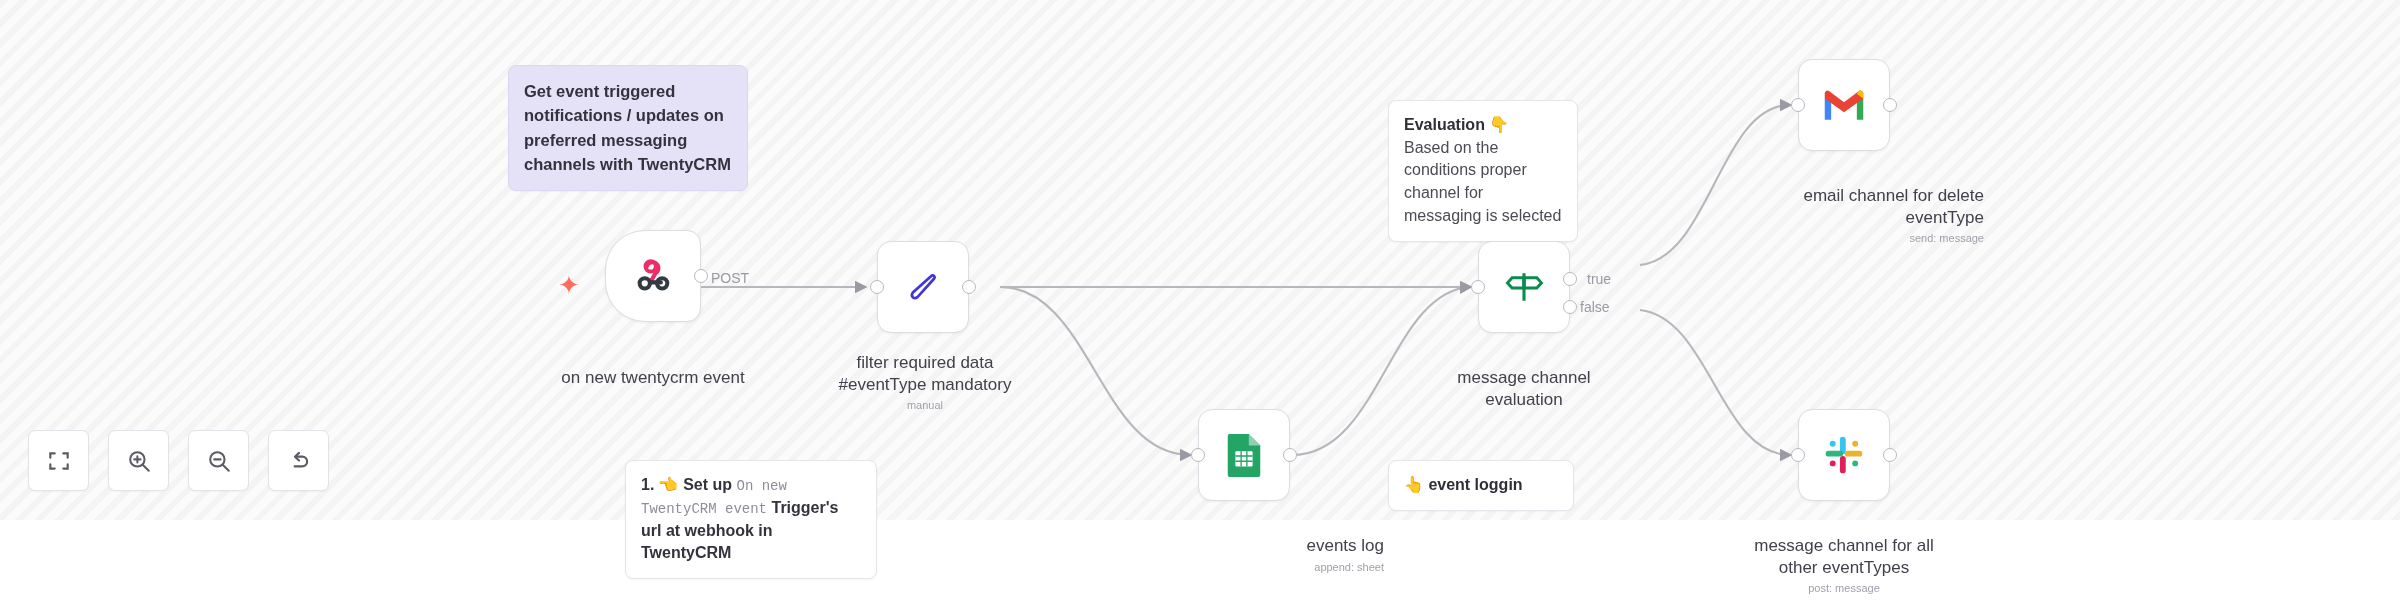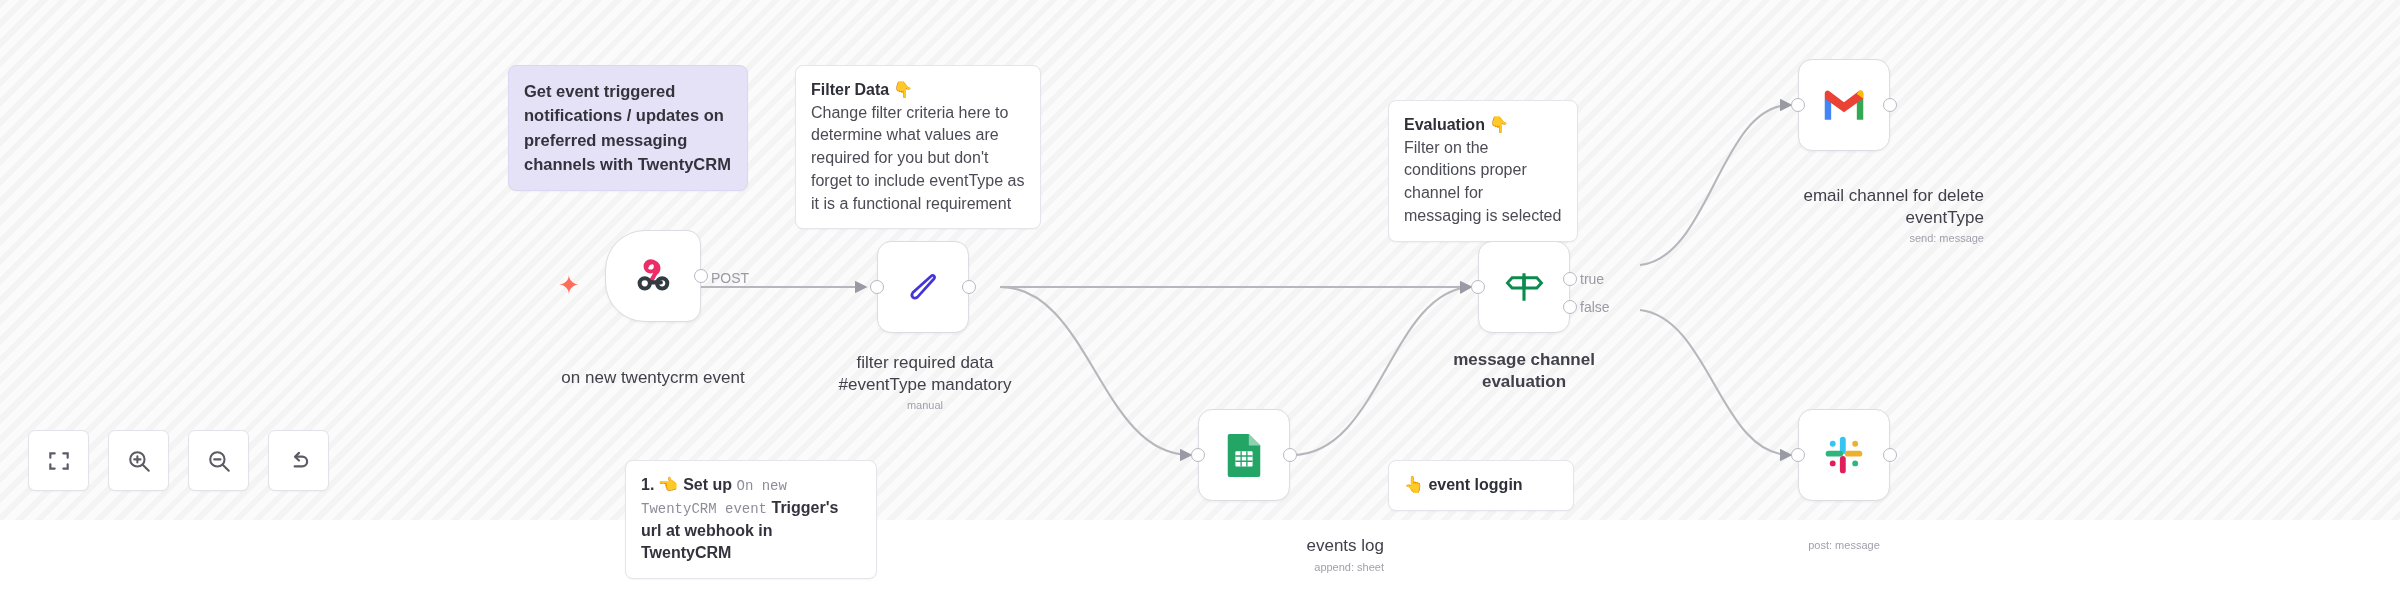--- a/index.html
+++ b/index.html
@@ -177,34 +177,27 @@
       <path d="M 1640 265 C 1710 258 1720 105 1790 105" marker-end="url(#arrow)"></path>
 
       <path d="M 1640 310 C 1710 318 1720 455 1790 455" marker-end="url(#arrow)"></path>
     </g>
   </svg>
 
   <div class="note purple" style="left:508px; top:65px; width:240px;">
     <span class="note-body">Get event triggered notifications / updates on preferred messaging channels with TwentyCRM</span>
   </div>
 
-  <div class="note" style="left:795px; top:65px; width:246px;">
-    <span class="note-title">
-      <span>Filter Data</span>
-      <span class="hand">👇</span>
-    </span>
-    <span class="note-body">Change filter criteria here to determine what values are required for you but don't forget to include eventType as it is a functional requirement</span>
-  </div>
 
   <div class="note" style="left:1388px; top:100px; width:190px;">
     <span class="note-title">
       <span>Evaluation</span>
       <span class="hand">👇</span>
     </span>
-    <span class="note-body">Filter on the conditions proper channel for messaging is selected</span>
+    <span class="note-body">Based on the conditions proper channel for messaging is selected</span>
   </div>
 
   <div class="note step" style="left:625px; top:460px; width:252px;">
     <span>1.</span>
     <span>👈</span>
     <span>Set up</span>
     <span class="code">On new TwentyCRM event</span>
     <span>Trigger's url at webhook in TwentyCRM</span>
   </div>
 
@@ -247,24 +240,24 @@
 
   <div class="node" style="left:1478px; top:241px;">
     <svg class="node-icon" viewBox="0 0 48 48" xmlns="http://www.w3.org/2000/svg">
       <path d="M24 9 v30" fill="none" stroke="#0d8a4e" stroke-width="3.4"></path>
       <path d="M24 14 h14 l5 5.5 -5 5.5 H24 Z" fill="none" stroke="#0d8a4e" stroke-width="3.2"></path>
       <path d="M24 14 H11 L6 19.5 11 25 H24 Z" fill="none" stroke="#0d8a4e" stroke-width="3.2"></path>
     </svg>
     <span class="port in"></span>
     <span class="port p-true"></span>
     <span class="port p-false"></span>
-    <span class="port-label" style="left:101px; top:29px;">true</span>
+    <span class="port-label" style="left:108px; top:29px;">true</span>
     <span class="port-label" style="left:101px; top:57px;">false</span>
   </div>
-  <div class="node-caption" style="left:1524px; top:327px;font-weight:bold;">
+  <div class="node-caption" style="left:1524px; top:345px;">
     <span>message channel
 evaluation</span>
   </div>
 
   <div class="node" style="left:1798px; top:59px;">
     <svg class="node-icon" viewBox="0 0 48 38" xmlns="http://www.w3.org/2000/svg">
       <path d="M3 35 V12 L24 26 L45 12 V35 H38 V20 L24 30 L10 20 V35 Z" fill="#ffffff"></path>
       <path d="M3 35 V12 l7 -5 v28 Z" fill="#4285f4"></path>
       <path d="M38 35 V7 l7 5 v23 Z" fill="#34a853"></path>
       <path d="M3 12 V6 a3 3 0 0 1 5 -2 L24 16 L40 4 a3 3 0 0 1 5 2 v6 L24 27 Z" fill="#ea4335"></path>
@@ -307,20 +300,22 @@
         <rect x="8.5" y="8.5" width="6.4" height="6.4" rx="3.2" fill="#36c5f0"></rect>
         <rect x="33" y="8.5" width="6.4" height="6.4" rx="3.2" fill="#ecb22e"></rect>
         <rect x="8.5" y="30" width="6.4" height="6.4" rx="3.2" fill="#e01e5a"></rect>
         <rect x="33" y="30" width="6.4" height="6.4" rx="3.2" fill="#2eb67d"></rect>
       </g>
     </svg>
     <span class="port in"></span>
     <span class="port out"></span>
   </div>
   <div class="node-caption" style="left:1844px; top:513px;">
+    <span>message channel for all
+other eventTypes</span>
     <span class="node-sub">post: message</span>
   </div>
 
   <div id="toolbar">
 
     <div class="tool-btn" title="Fit to view">
       <svg viewBox="0 0 24 24" fill="none" stroke="#5b5b66" stroke-width="2" stroke-linecap="round">
         <path d="M4 9 V5 h4"></path>
         <path d="M20 9 V5 h-4"></path>
         <path d="M4 15 v4 h4"></path>

